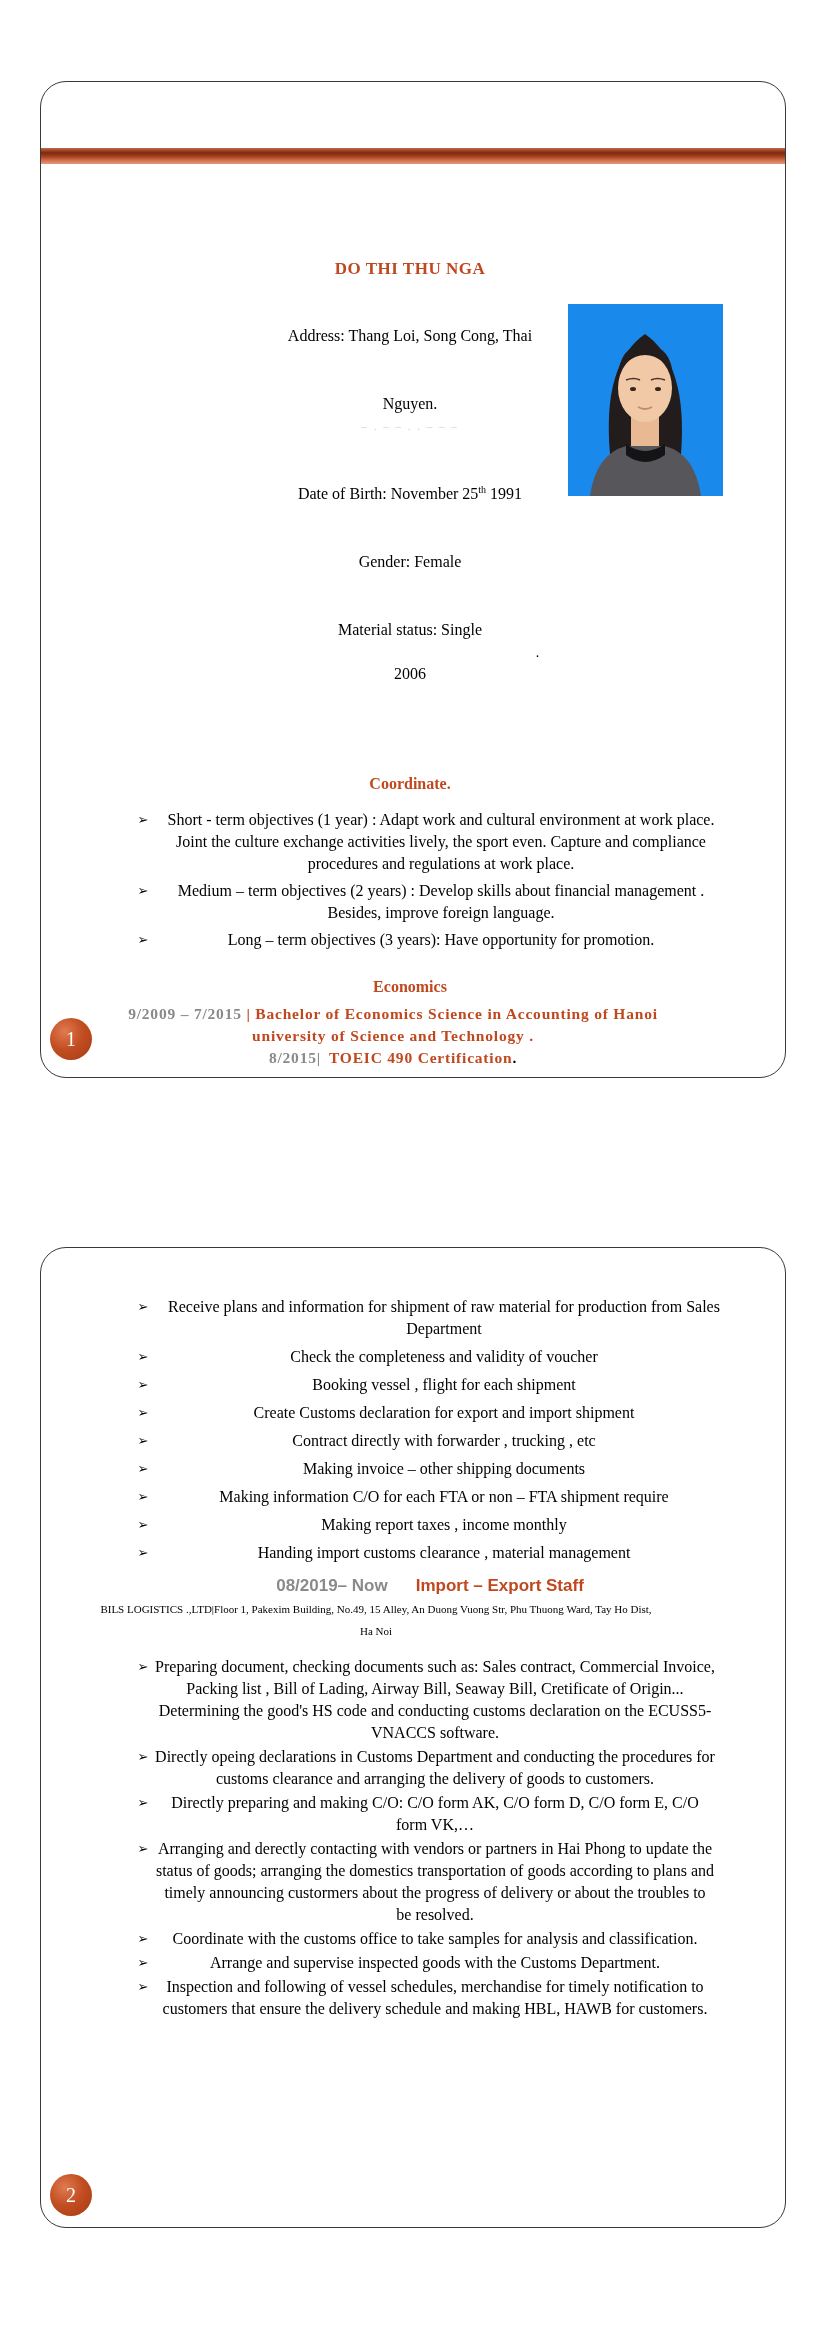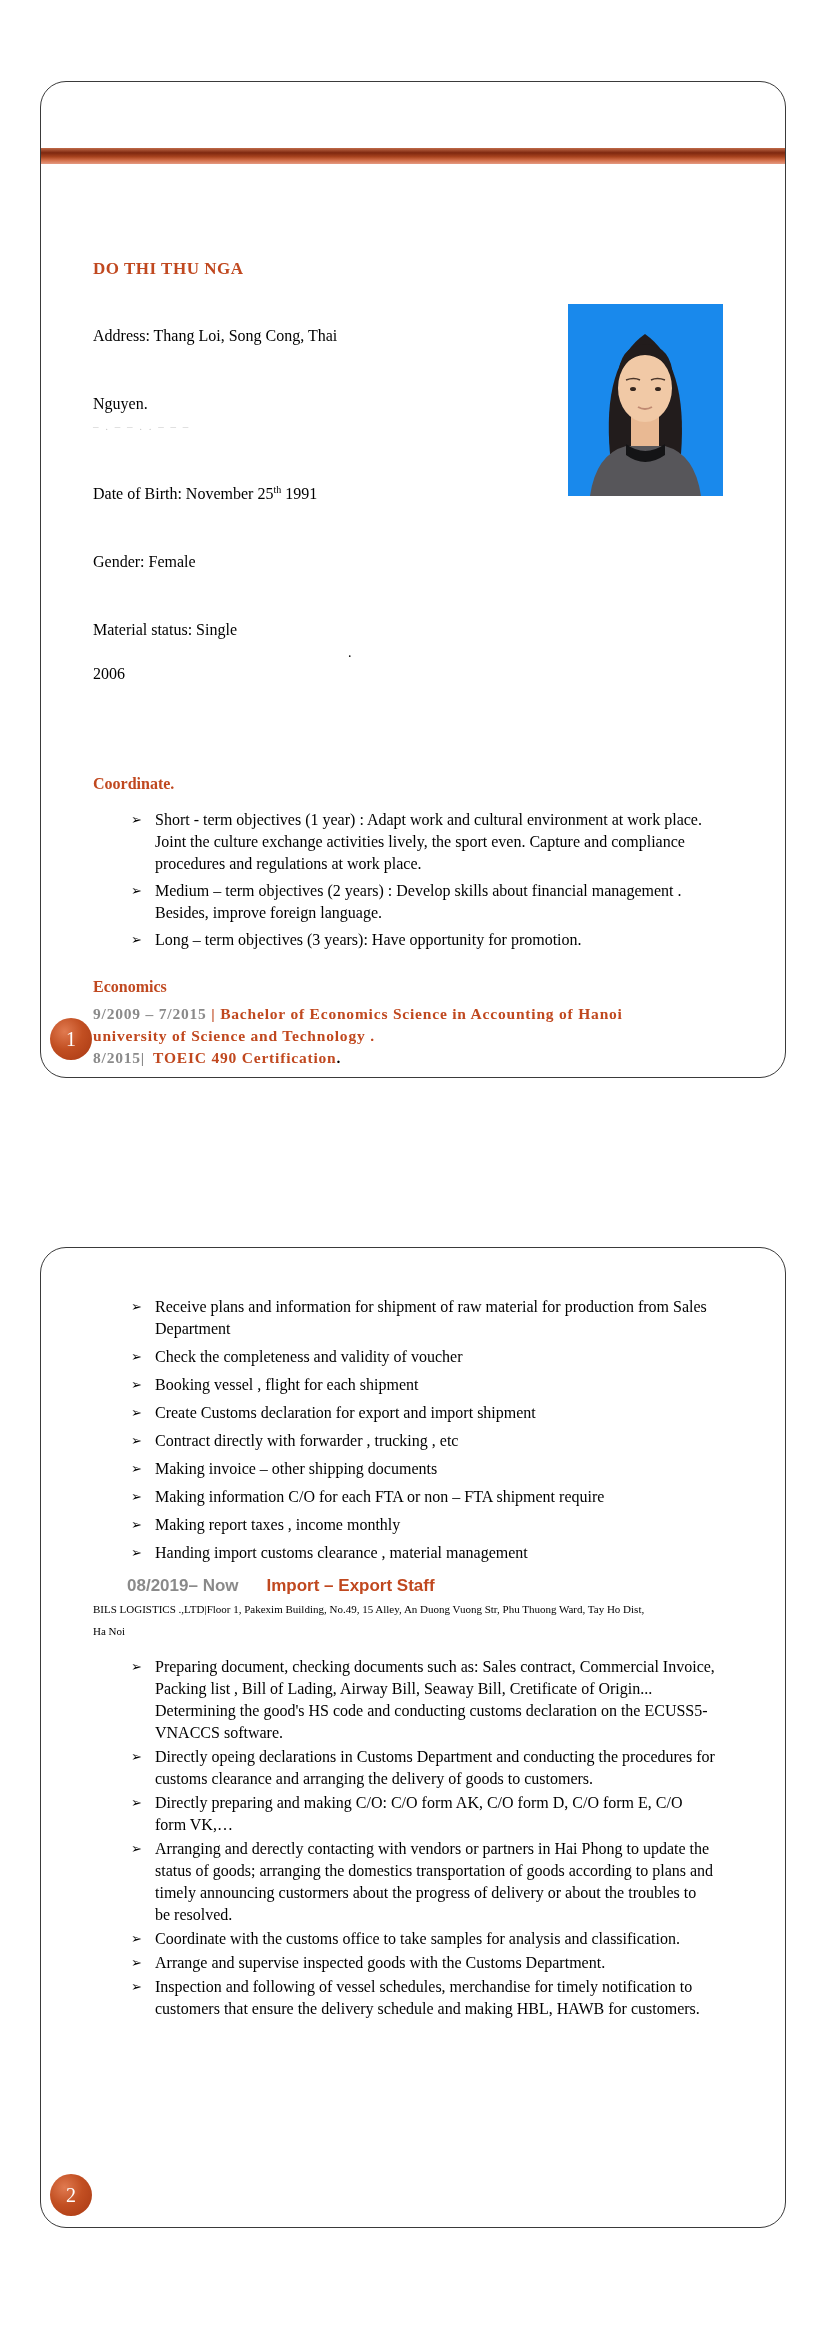--- a/index.html
+++ b/index.html
@@ -8,21 +8,21 @@
 
   :root {
     --accent:#c0481f;
     --date_gray:#8a8a8a;
     --photo_bg:#1989ec;
     --page_border:#3a3a3a;
   }
 
   .page {
     position:absolute; left:40px; width:746px; background:#fff;
-    border:1.5px solid var(--page_border); border-radius:26px; overflow:hidden;
+    border:1.5px solid var(--page_border); border-radius:26px; overflow:hidden;text-align:center;
   }
   #page1 { top:81px;  height:997px; }
   #page2 { top:1247px; height:981px; }
 
   .topbar {
     position:absolute; top:66px; left:0; width:100%; height:16px;
     background:linear-gradient(180deg,#c06a48 0%,#7e2810 30%,#a8431e 55%,#d4714c 78%,#e59a82 100%);
   }
 
   .badge {

